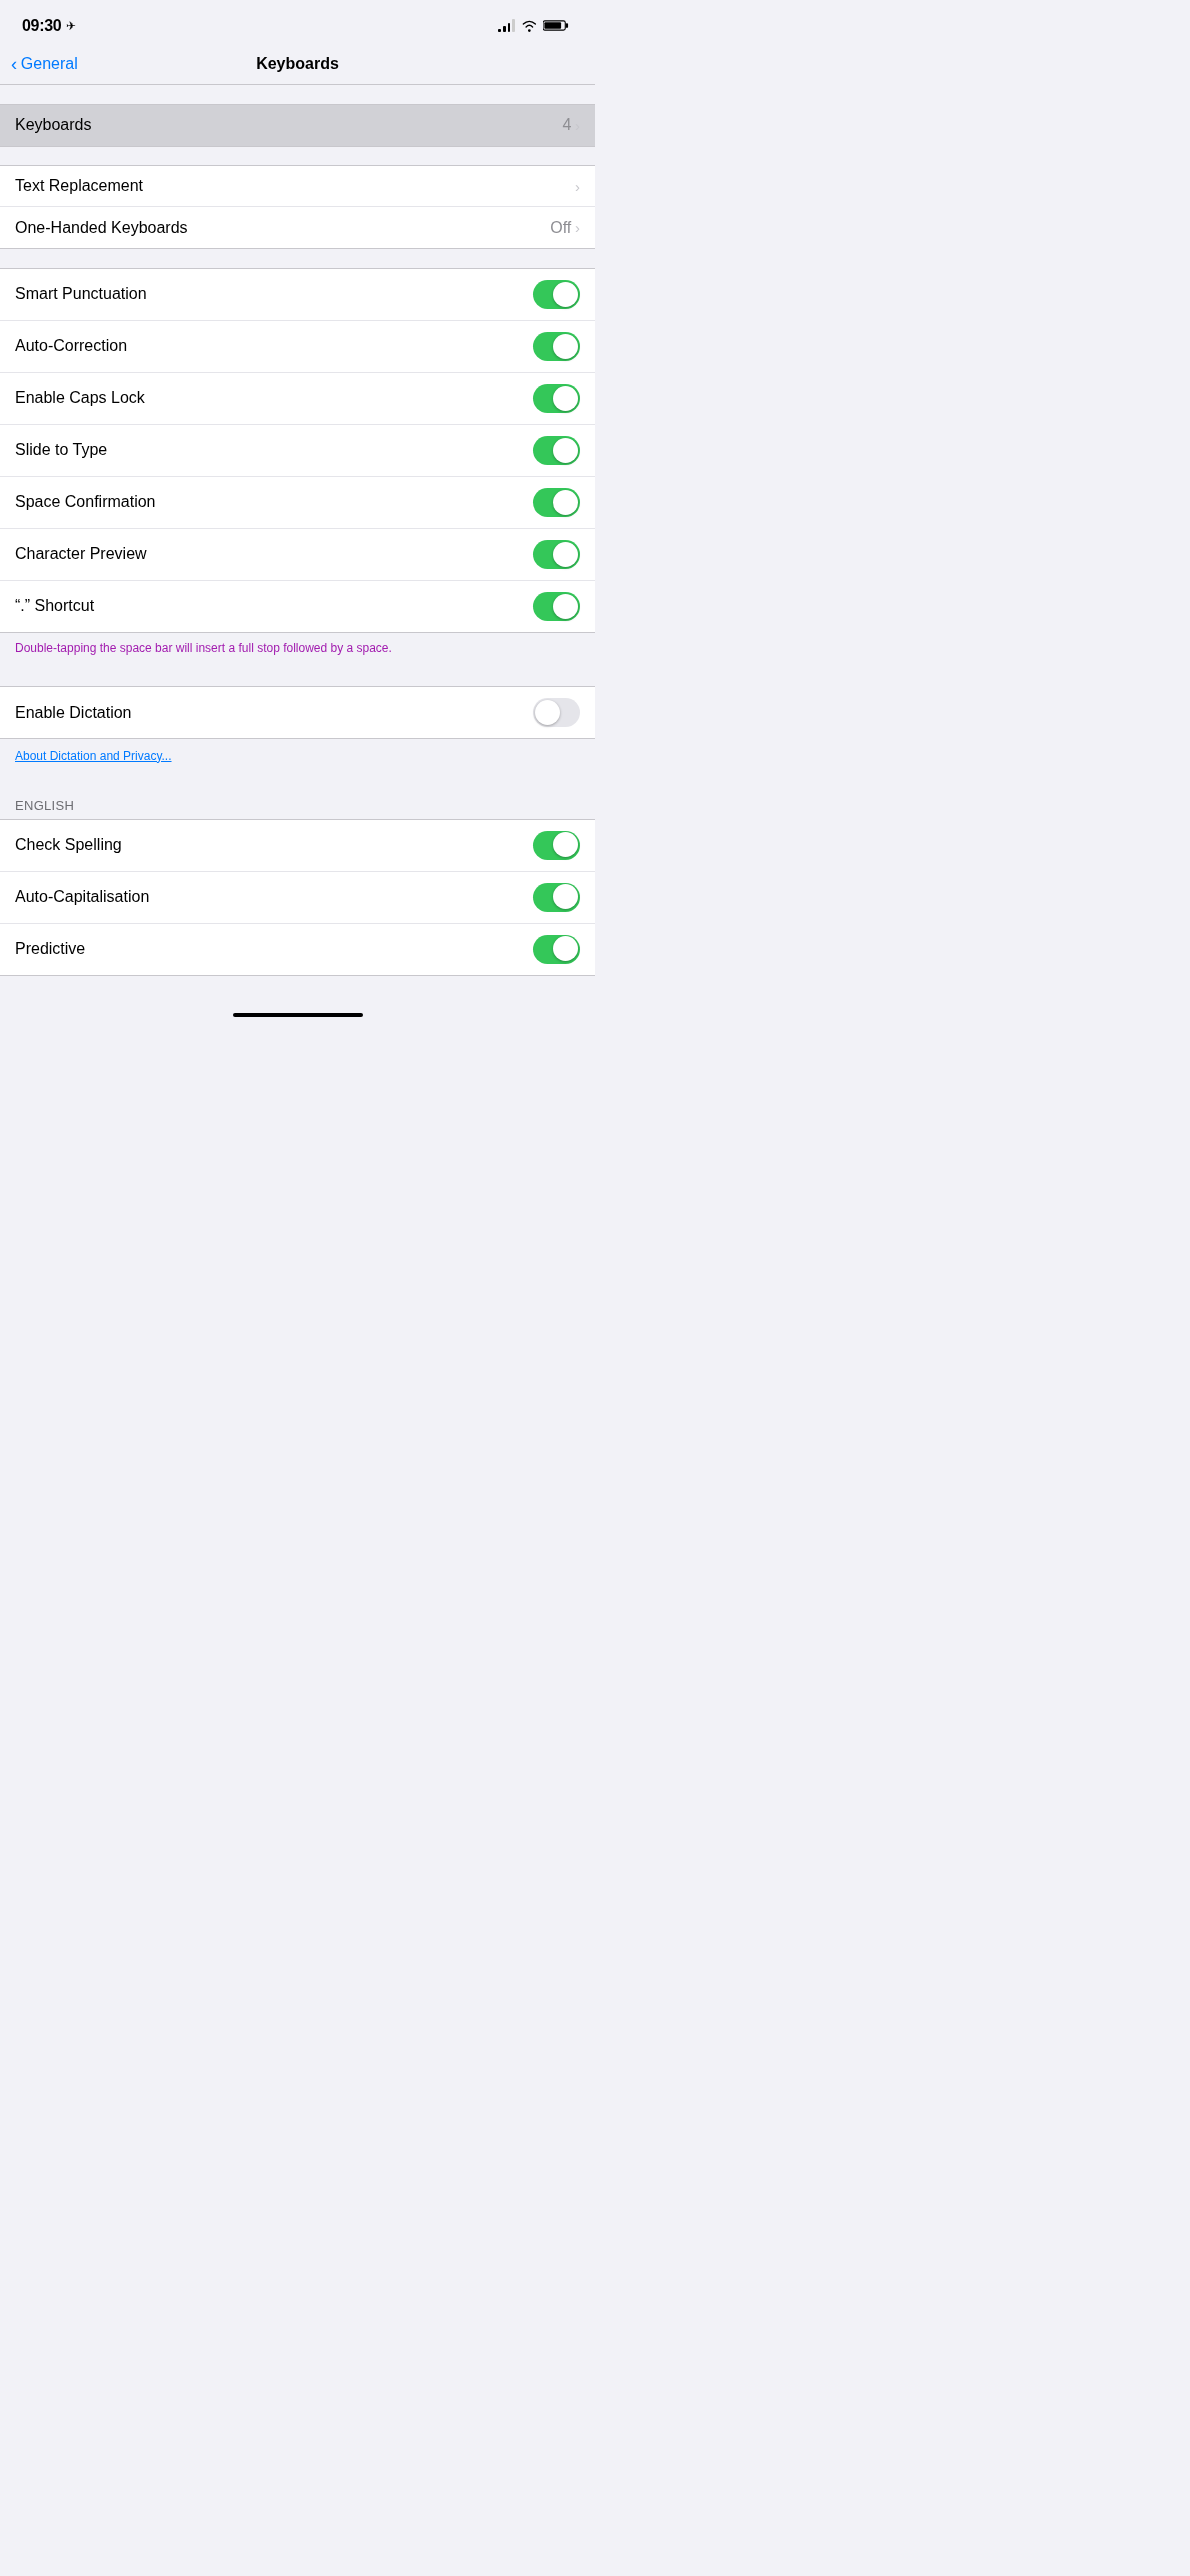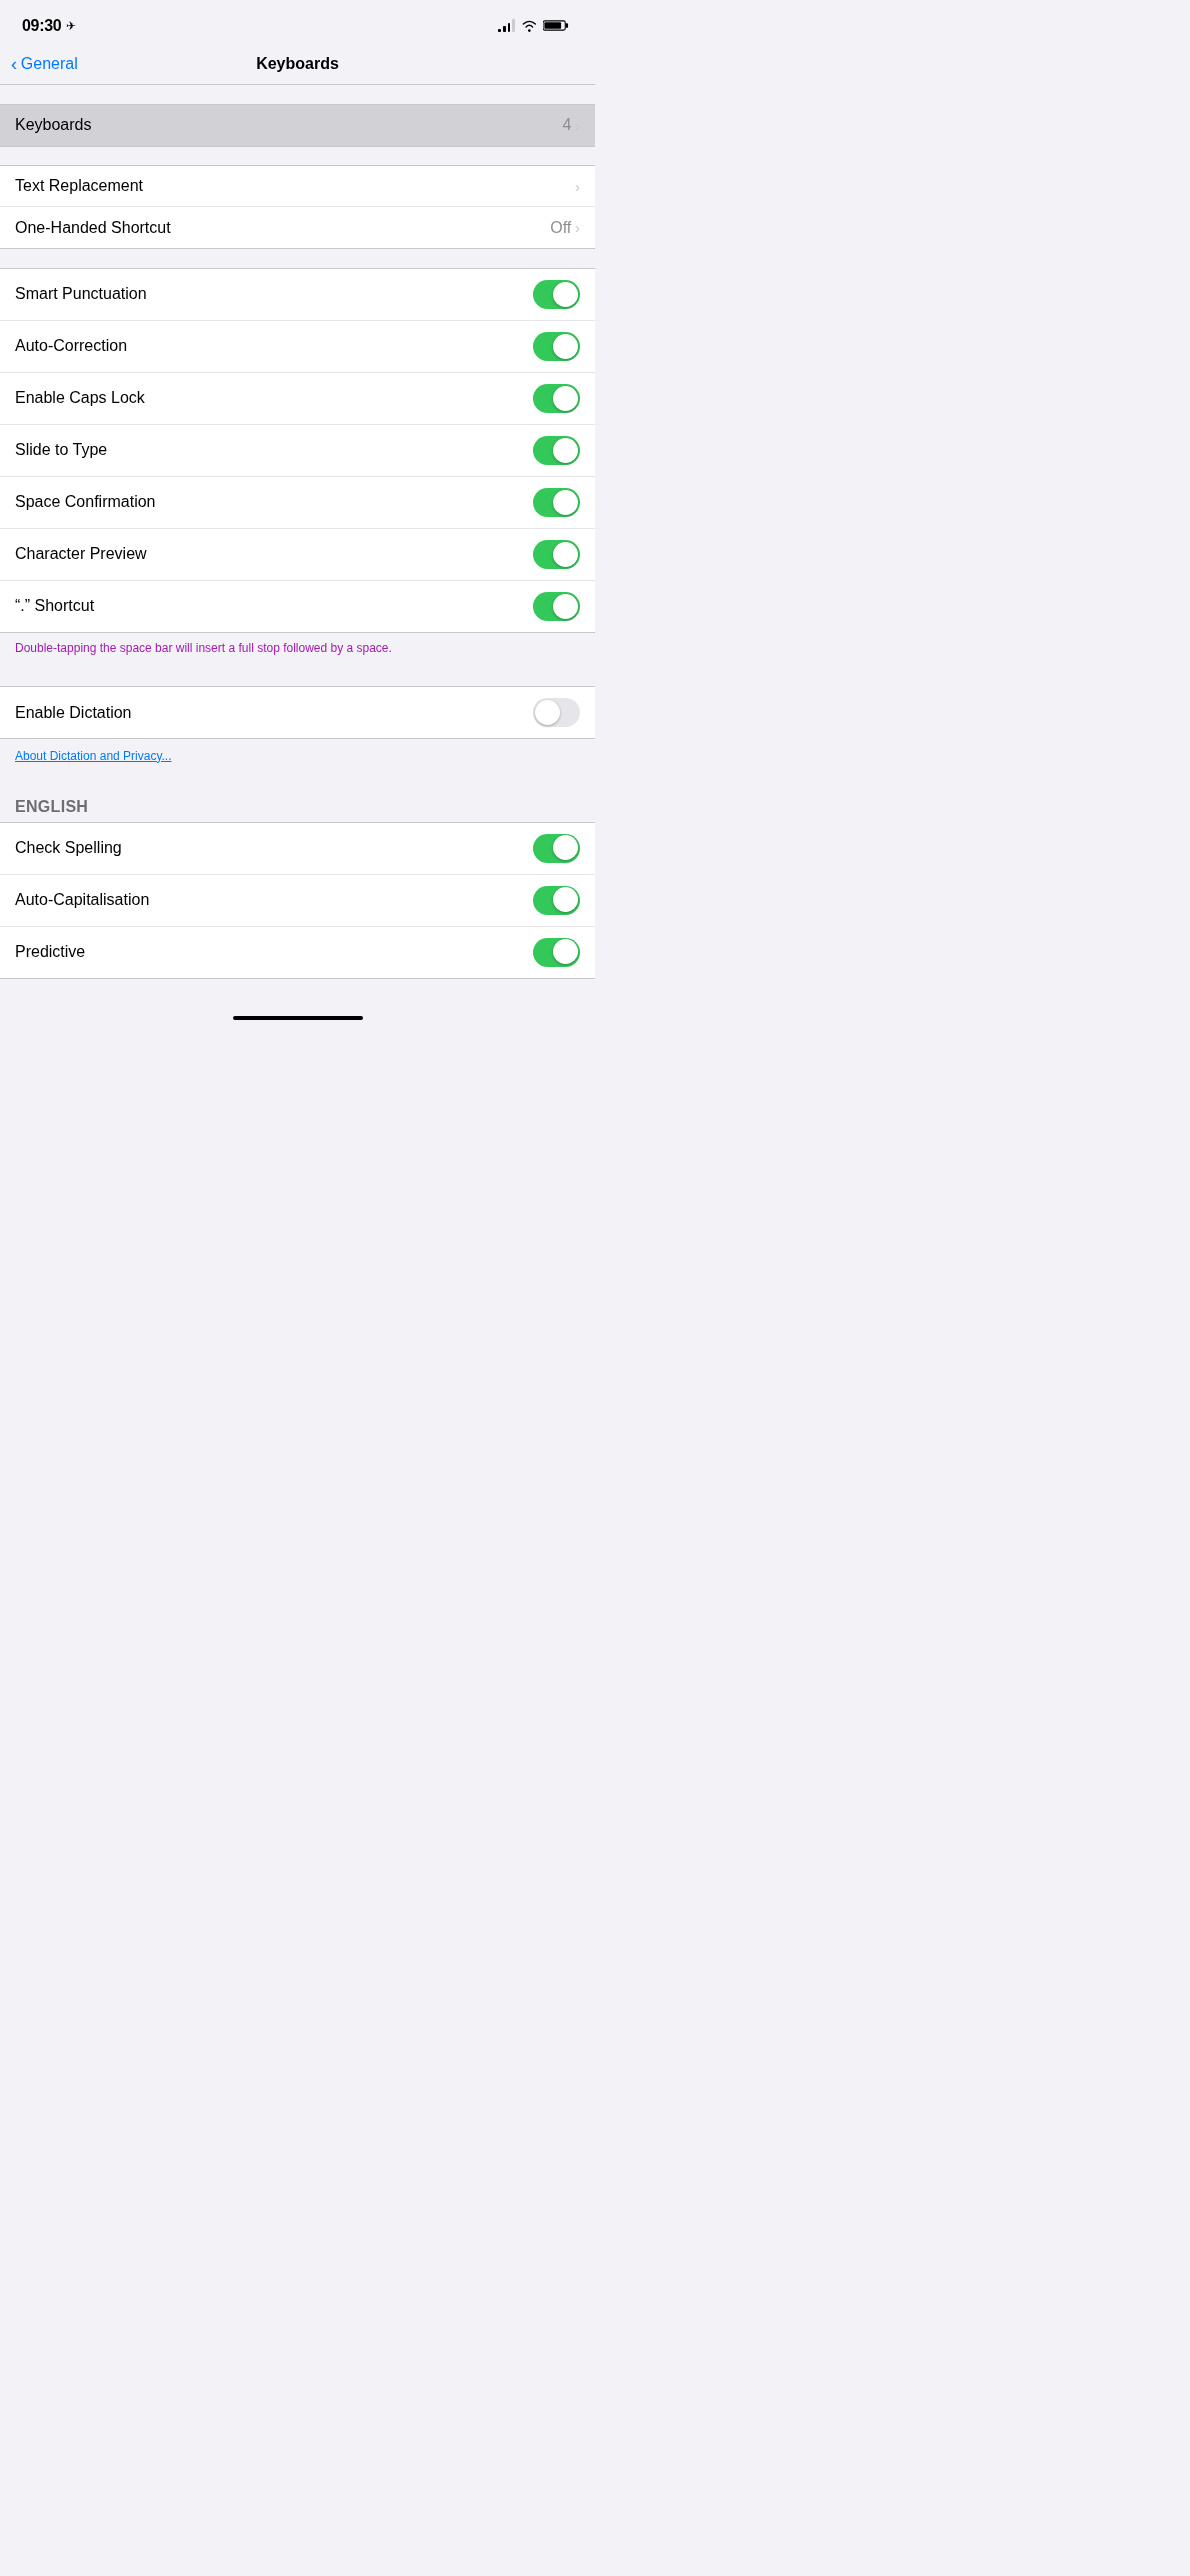--- a/index.html
+++ b/index.html
@@ -75,22 +75,22 @@
       font-size: 16px;
       font-weight: 600;
     }
 
     
     .section {
       margin-top: 18.5px;
     }
 
     .section-header {
-      font-size: 16px;
-      font-weight: 700;
+      font-size: 13px;
+      font-weight: 400;
       color: #6d6d72;
       text-transform: uppercase;
       letter-spacing: 0.3px;
       padding: 7.4px 15px 5.6px;
     }
 
     .section-footer {
       font-size: 12px;
       color: #a21caf;
       padding: 7.4px 15px 11px;
@@ -245,21 +245,21 @@
 
 <div class="section">
   <div class="list-group">
     <div class="list-item">
       <span class="list-item-label">Text Replacement</span>
       <div class="list-item-right">
         <span class="chevron-right">›</span>
       </div>
     </div>
     <div class="list-item">
-      <span class="list-item-label">One-Handed Shortcut</span>
+      <span class="list-item-label">One-Handed Keyboards</span>
       <div class="list-item-right">
         <span>Off</span>
         <span class="chevron-right">›</span>
       </div>
     </div>
   </div>
 </div>
 
 <div class="section">
   <div class="list-group">

